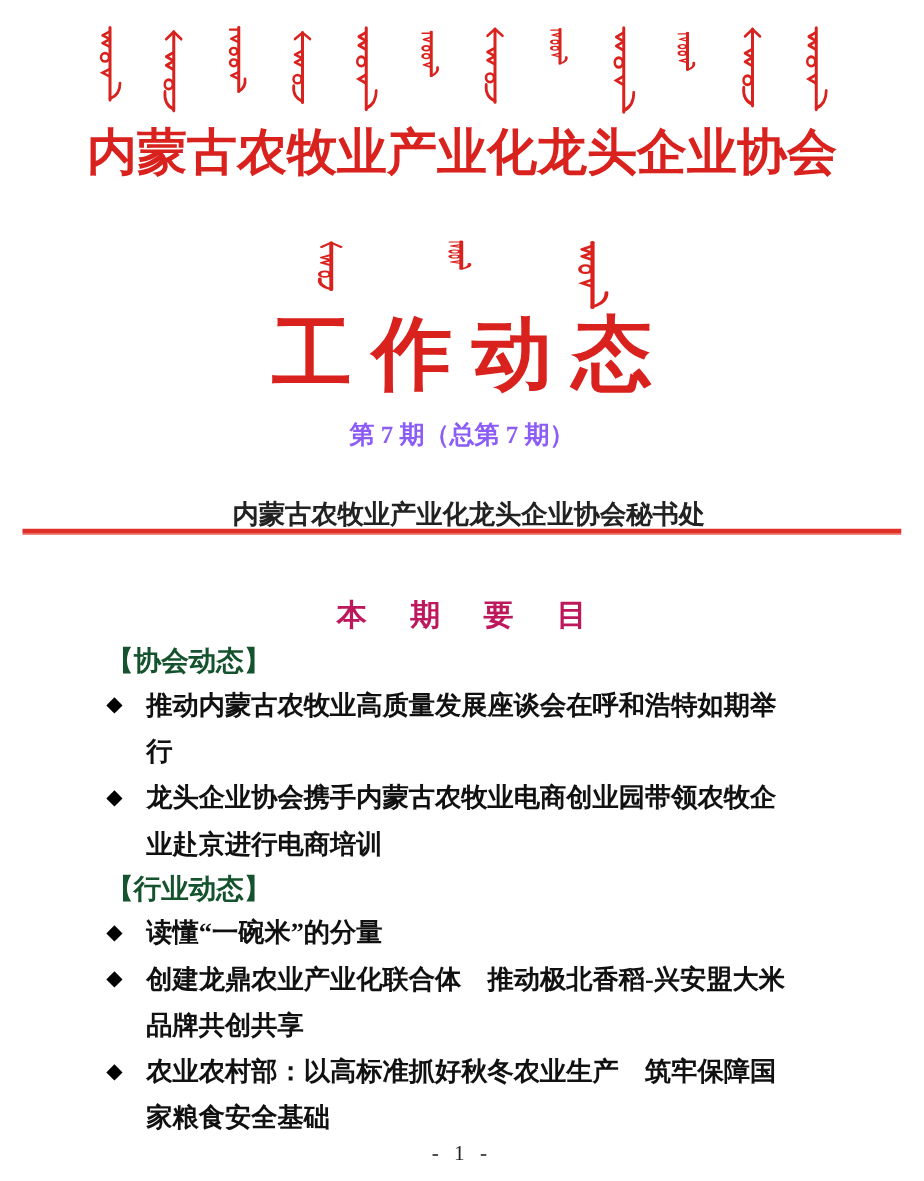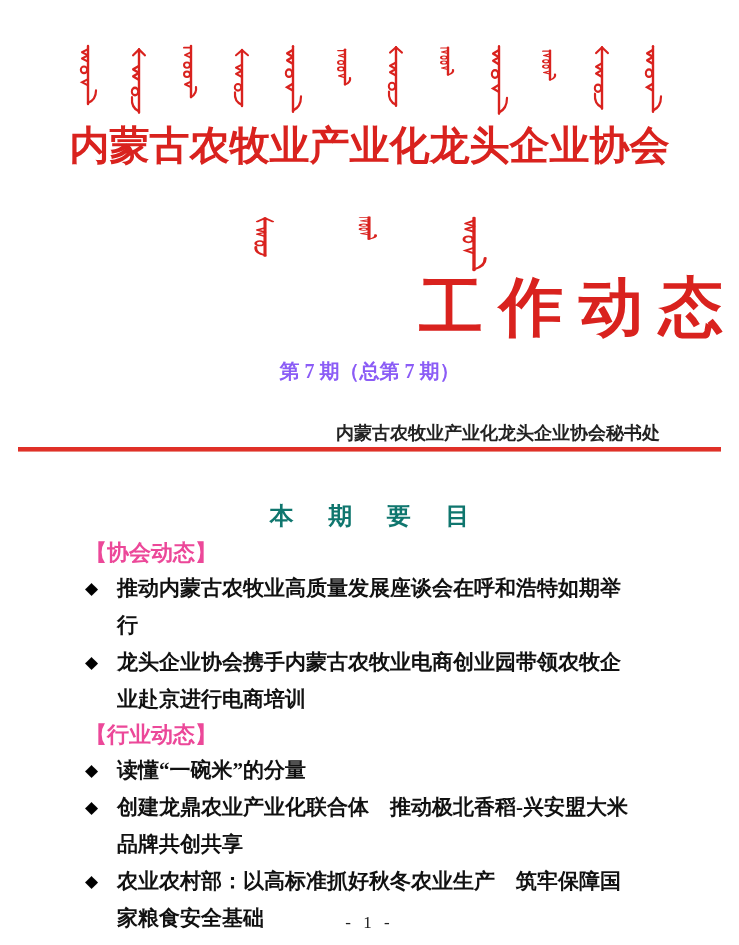--- a/index.html
+++ b/index.html
@@ -6,21 +6,21 @@
   * { box-sizing: border-box; }
   html, body { margin: 0; padding: 0; }
   body {
     width: 739px; height: 945px;
     background: #ffffff;
     position: relative;
     overflow: hidden;
     font-family: "Liberation Serif", "DejaVu Serif", serif;
     color: #1a1a1a;
   }
-  .page { position: absolute; inset: 0; margin-top: 24px; }
+  .page { position: absolute; inset: 0; }
 
   
   .mg-row1 {
     position: absolute; top: 20px; left: 78px; width: 585px;
     display: flex; justify-content: space-between; align-items: flex-start;
   }
   .mg-row2 {
     position: absolute; top: 192px; left: 0; width: 100%;
     display: flex; justify-content: center; gap: 78px; align-items: flex-start;
   }
@@ -28,58 +28,58 @@
 
   
   .org-name {
     position: absolute; top: 94px; left: 0; width: 100%;
     text-align: center;
     font-size: 40px; font-weight: bold; color: var(--red);
     letter-spacing: 0px; white-space: nowrap;
   }
   .bulletin-title {
     position: absolute; top: 240px; left: 0; width: 100%;
-    text-align: right;
+    text-align: center;
     font-size: 64px; font-weight: bold; color: var(--red);
     letter-spacing: 16px; padding-left: 16px; white-space: nowrap;
   }
   .issue-line {
     position: absolute; top: 334px; left: 0; width: 100%;
     text-align: center;
     font-size: 20px; font-weight: bold; color: #8b5cf6;
   }
 
   
   .pub-row {
     position: absolute; top: 397px; left: 90px; width: 570px;
-    display: flex; justify-content: flex-end; align-items: baseline;
-    font-size: 18px; font-weight: bold; color: #222;
+    display: flex; justify-content: center; align-items: baseline;
+    font-size: 21px; font-weight: bold; color: #222;
     white-space: nowrap;
   }
   .red-rule {
     position: absolute; top: 423px; left: 18px; width: 703px;
     height: 3px;
     border-top: 4px solid #e03028;
     border-bottom: 1px solid #ea8a82;
   }
 
   
   .toc-heading {
     position: absolute; top: 476px; left: 0; width: 100%;
     text-align: center;
     font-family: "Liberation Sans", "DejaVu Sans", sans-serif;
-    font-size: 24px; font-weight: bold; color: #0f766e;
+    font-size: 24px; font-weight: bold; color: #be185d;
     letter-spacing: 14px; padding-left: 14px;
   }
   .toc {
     position: absolute; top: 512px; left: 85px; width: 575px;
   }
   .toc-section-label {
     font-family: "Liberation Sans", "DejaVu Sans", sans-serif;
-    font-size: 22px; font-weight: bold; color: #ec4899;
+    font-size: 22px; font-weight: bold; color: #14532d;
     line-height: 34px;
   }
   .toc-item { display: flex; align-items: flex-start; }
   .toc-item .blt {
     width: 32px; flex: 0 0 32px;
     font-size: 17px; line-height: 37px; color: #000;
     font-family: "DejaVu Sans", sans-serif;
   }
   .toc-item .txt {
     width: 522px; flex: 0 0 522px;

